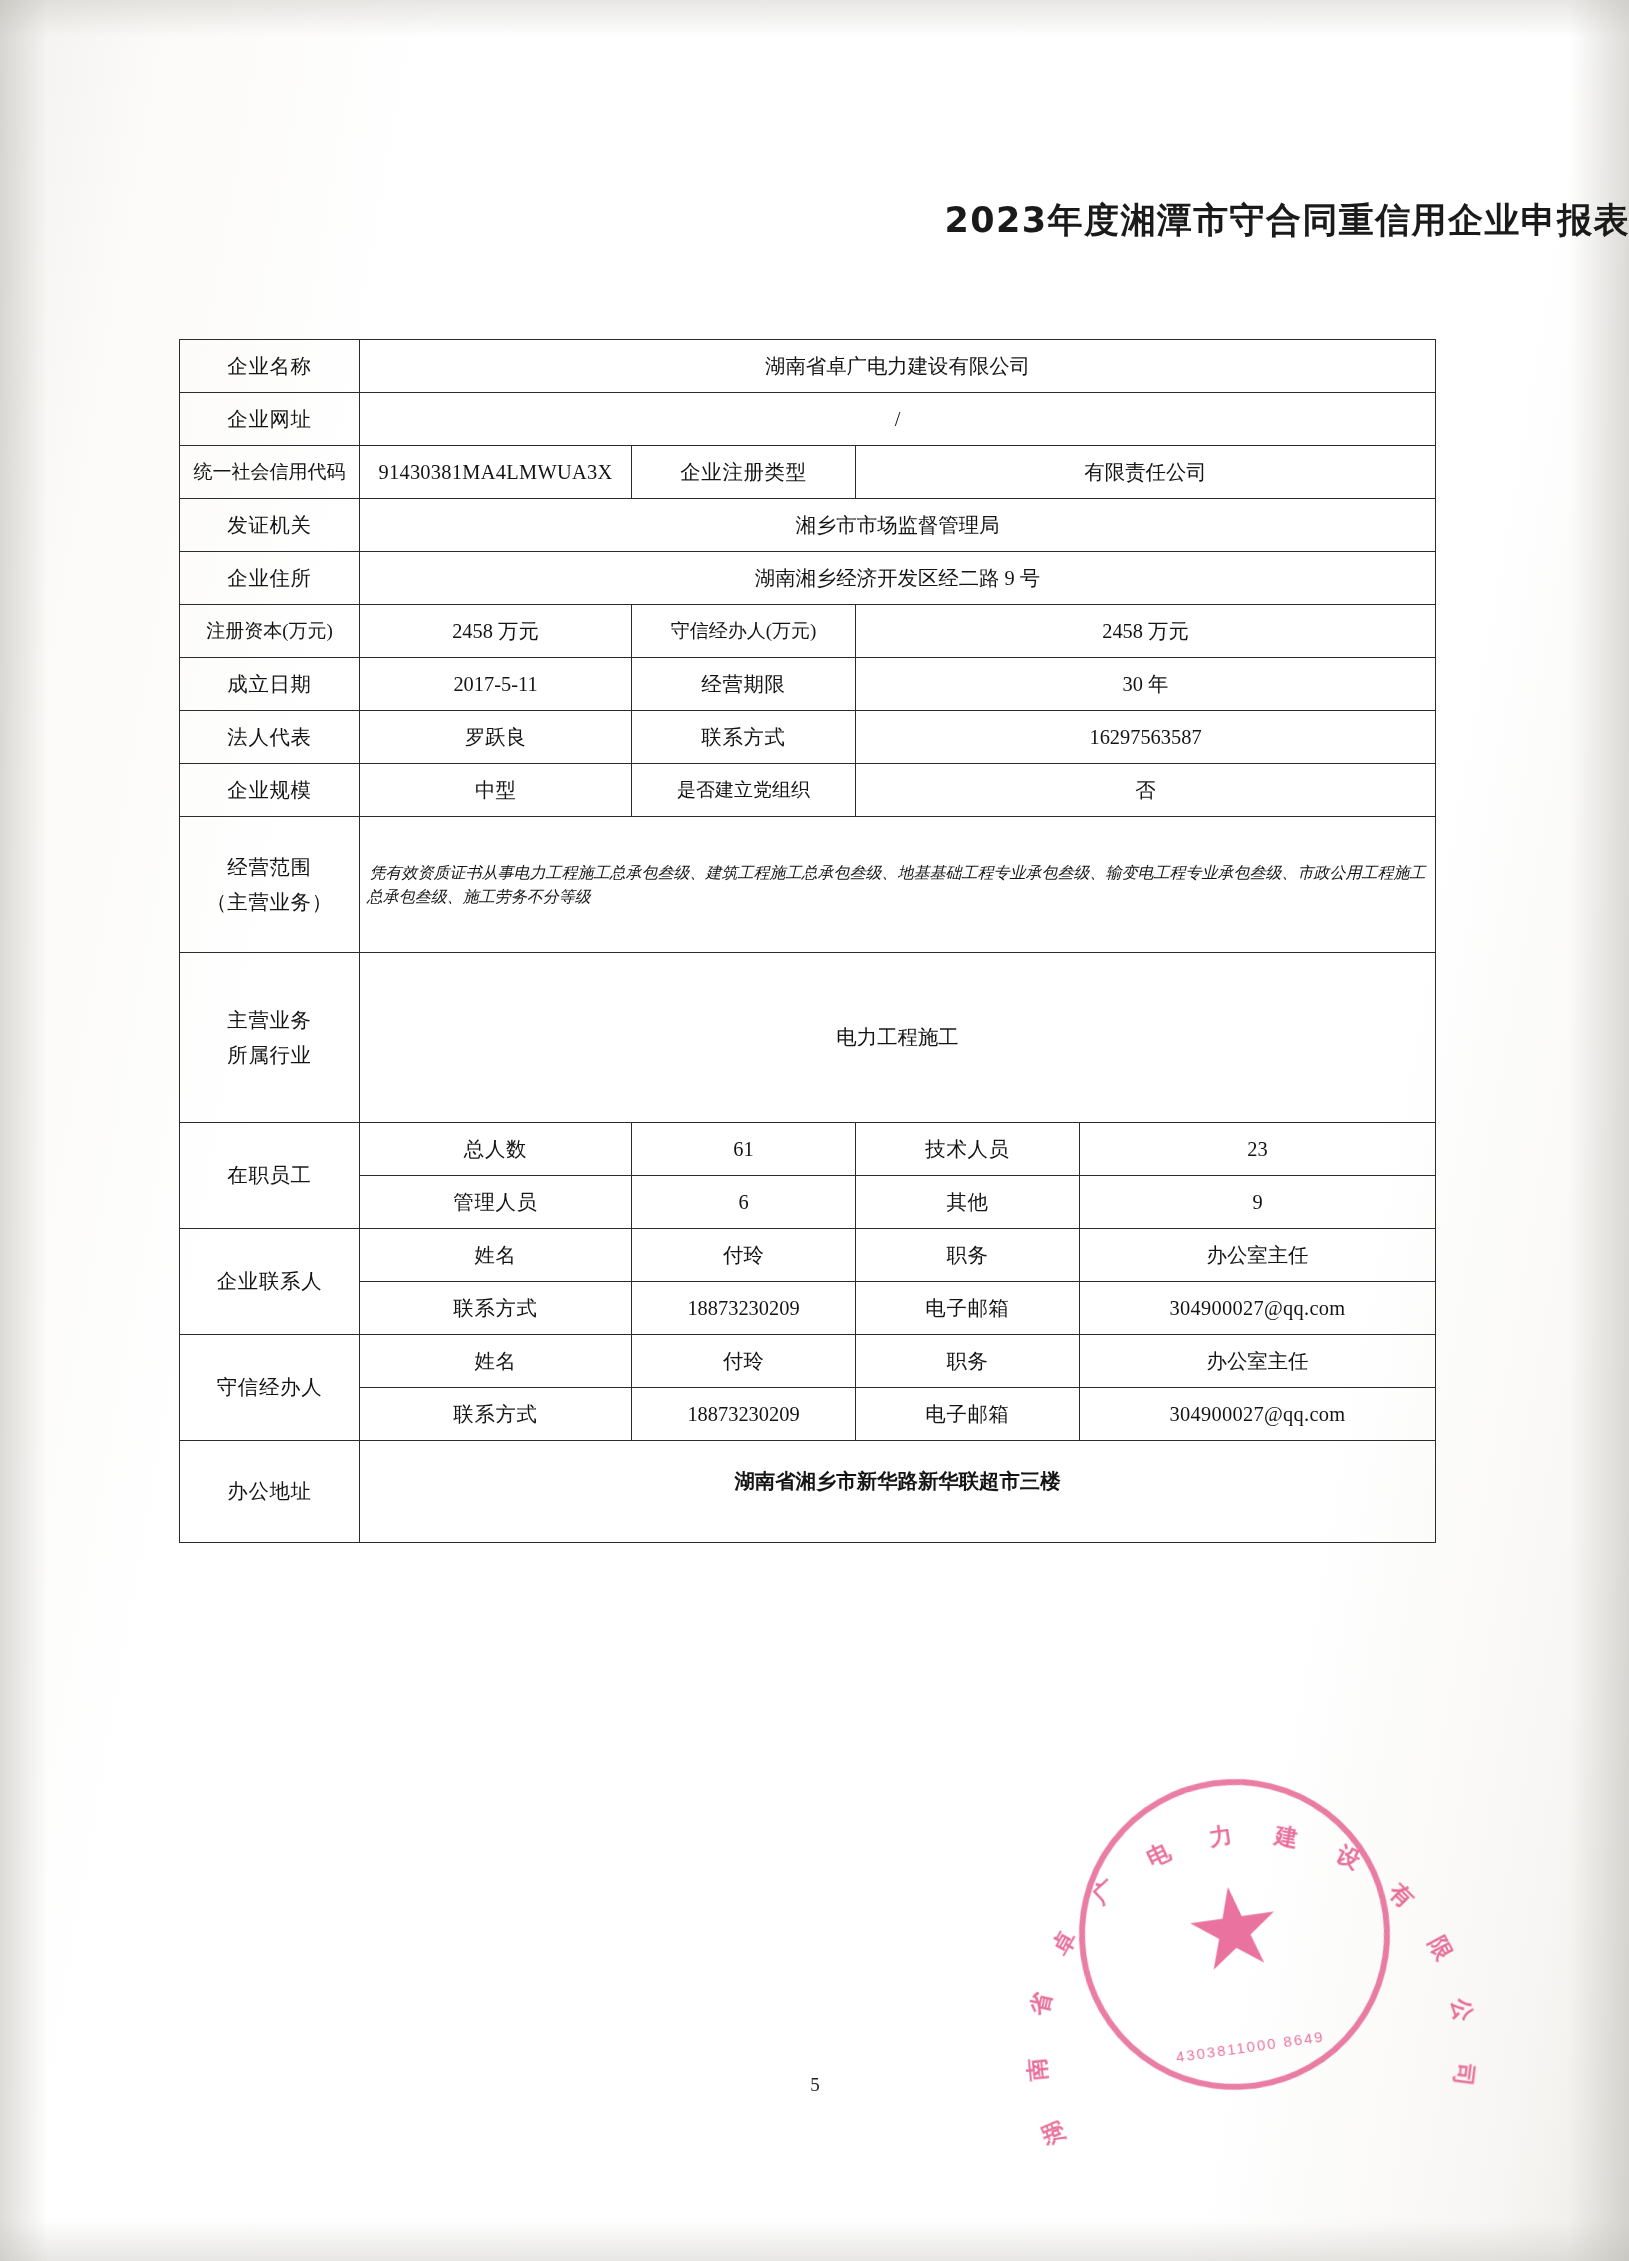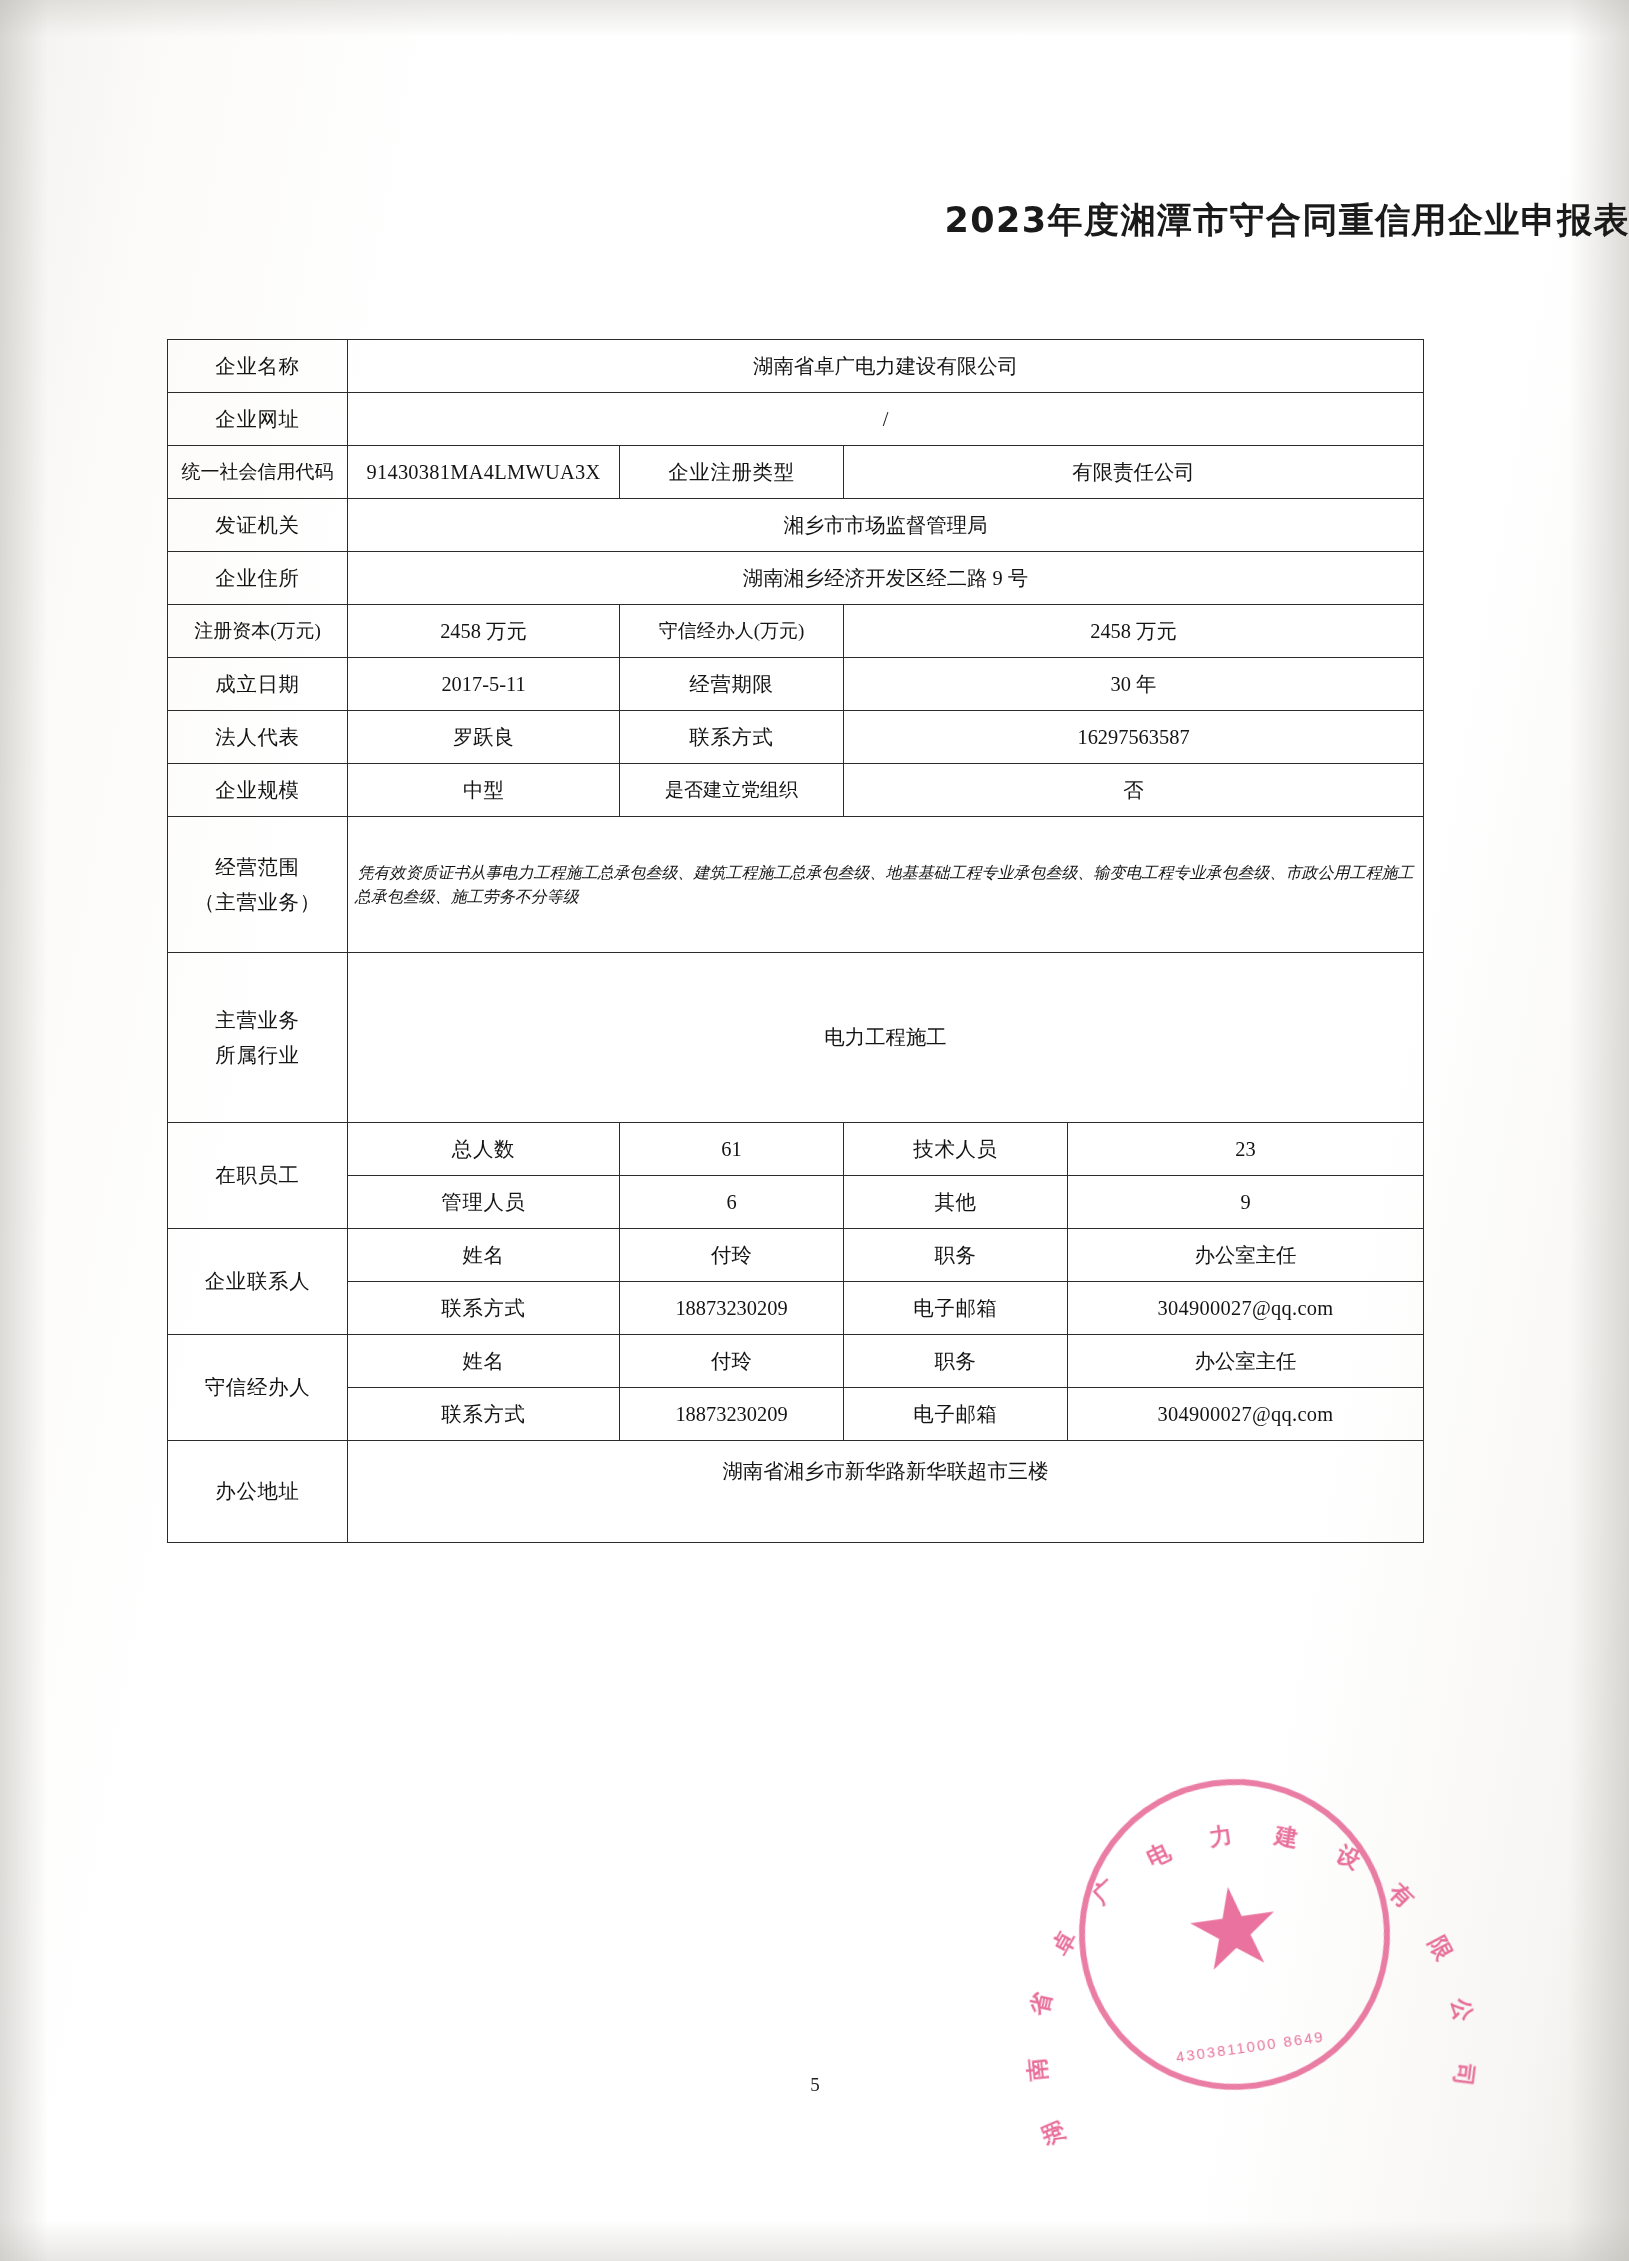--- a/index.html
+++ b/index.html
@@ -55,21 +55,21 @@
     text-align: right;
     font-family: "DejaVu Sans", sans-serif;
     font-weight: bold;
     font-size: 35px;
     letter-spacing: 1.4px;
     color: #1a1a1a;
   }
 
   table.form {
     position: absolute;
-    left: 167px;
+    left: 179px;
     top: 339px;
     width: 1256px;
     border-collapse: collapse;
     table-layout: fixed;
     font-size: 20.4px;
     color: #141414;
   }
   table.form td {
     border: 1.4px solid #2b2b2b;
     padding: 9.5px 6.8px;
@@ -285,21 +285,21 @@
         <td class="value">办公室主任</td>
       </tr>
       <tr class="rowh-normal">
         <td class="label">联系方式</td>
         <td class="value">18873230209</td>
         <td class="label">电子邮箱</td>
         <td class="value value-mono">304900027@qq.com</td>
       </tr>
       <tr style="height:102px">
         <td class="label">办公地址</td>
-        <td class="value" colspan="4" style="vertical-align: top; padding-top: 15px;">湖南省湘乡市新华路新华联超市三楼</td>
+        <td class="value" colspan="4" style="vertical-align: top; padding-top: 25px; font-weight: bold;">湖南省湘乡市新华路新华联超市三楼</td>
       </tr>
     </tbody>
   </table>
 
   <div class="seal">
     <div class="seal-top-text">
         <span style="transform: rotate(-105deg) translate(-50%, -115px);">湖</span>
         <span style="transform: rotate(-87.5deg) translate(-50%, -115px);">南</span>
         <span style="transform: rotate(-70deg) translate(-50%, -115px);">省</span>
         <span style="transform: rotate(-52.5deg) translate(-50%, -115px);">卓</span>

